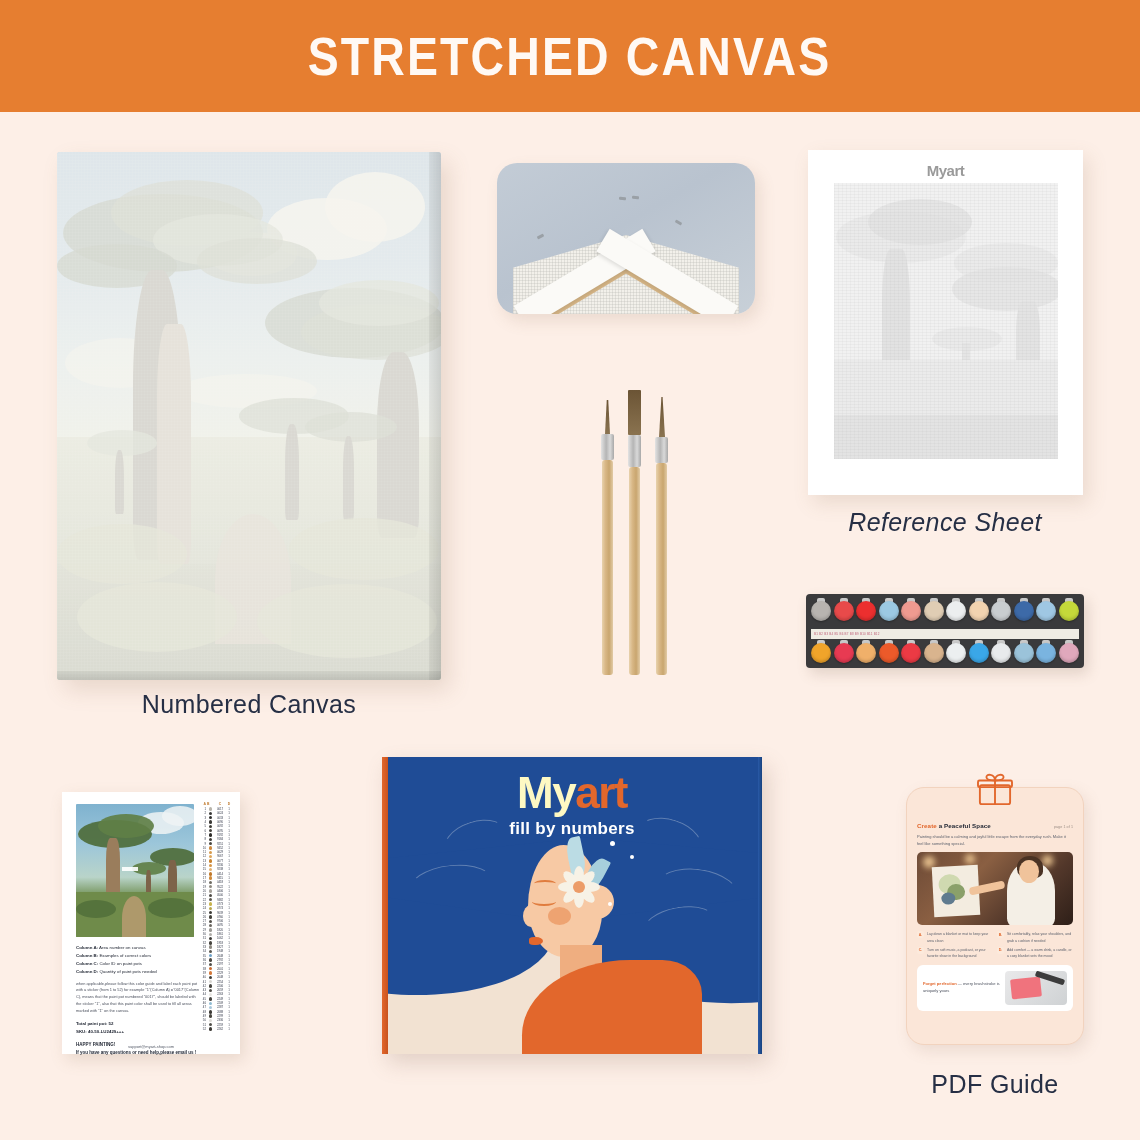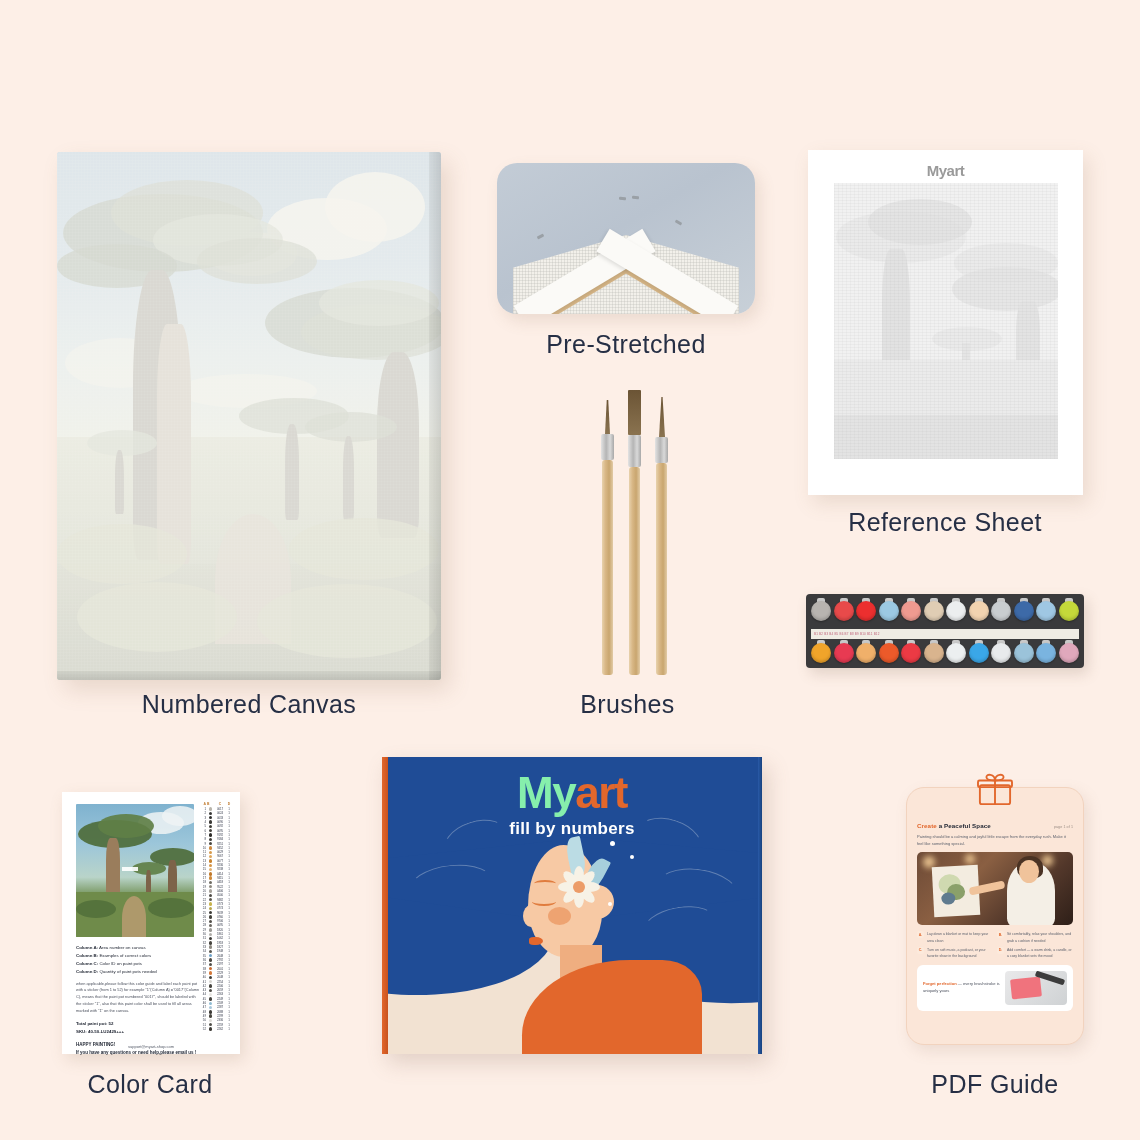--- a/index.html
+++ b/index.html
@@ -242,21 +242,21 @@
   }
   .box-spine-r{
     position:absolute; right:0; top:0; width:4px; height:100%;
     background:linear-gradient(90deg,#2a5aa8,#16427f);
   }
   .box-logo{
     position:absolute; left:0; right:0; top:14px; text-align:center;
     font-size:44px; font-weight:bold; letter-spacing:-1.5px; line-height:1;
     font-family:"Liberation Sans", sans-serif;
   }
-  .box-logo .my{ color:#86efac; }
+  .box-logo .my{ color:#fef9c3; }
   .box-logo .art{ color:#E2672C; }
   .box-sub{
     position:absolute; left:0; right:0; top:62px; text-align:center;
     color:#ffffff; font-size:17px; font-weight:bold; letter-spacing:.3px;
   }
   .box-bg-curve{
     position:absolute; left:0; bottom:0; width:100%; height:74%;
     background:#F2E2D2;
     border-radius:58% 42% 0 0 / 50% 50% 0 0;
     transform:translateY(14%);
@@ -397,20 +397,23 @@
     background:linear-gradient(135deg,#e9e9ea,#cfd2d4);
   }
   .co-swatch{ position:absolute; left:6px; top:7px; width:30px; height:20px; background:#f0737d; border-radius:2px; transform:rotate(-6deg); }
   .co-brush{ position:absolute; right:2px; top:4px; width:30px; height:6px; background:#3c3c3c; border-radius:2px; transform:rotate(18deg); }
 </style>
 </head>
 <body>
 
 <div class="page">
 
+  <div class="header">
+    <div class="header-title">STRETCHED CANVAS</div>
+  </div>
 
   <div class="canvas-wrap">
     <div class="pbn">
       <div class="sky"></div>
       <div class="cloud" style="left:210px;top:46px;width:120px;height:62px;"></div>
       <div class="cloud" style="left:268px;top:20px;width:100px;height:70px;"></div>
       <div class="cloud" style="left:150px;top:80px;width:90px;height:44px;"></div>
       <div class="cloud" style="left:8px;top:186px;width:110px;height:50px;opacity:.6;"></div>
       <div class="cloud" style="left:120px;top:222px;width:140px;height:34px;opacity:.55;"></div>
 
@@ -457,59 +460,57 @@
       <div class="wood wood-left"></div>
       <div class="wood wood-right"></div>
       <div class="bar bar-left"></div>
       <div class="bar bar-right"></div>
       <div class="staple" style="left:122px;top:34px;transform:rotate(8deg);"></div>
       <div class="staple" style="left:135px;top:33px;transform:rotate(8deg);"></div>
       <div class="staple" style="left:40px;top:72px;transform:rotate(-28deg);"></div>
       <div class="staple" style="left:178px;top:58px;transform:rotate(30deg);"></div>
     </div>
   </div>
-  <div class="item-label" style="left:497px;top:330px;width:258px;">Pre-Stretched</div>
 
   <div class="ref-sheet">
     <div class="ref-logo">Myart</div>
     <div class="ref-img">
       <div class="g" style="left:2px;top:28px;width:130px;height:52px;"></div>
       <div class="g" style="left:34px;top:16px;width:104px;height:46px;background:#d2d2d2;"></div>
       <div class="g" style="left:120px;top:60px;width:104px;height:40px;"></div>
       <div class="gt" style="left:48px;top:66px;width:28px;height:180px;background:#d4d4d4;border-radius:30% 30% 8% 8%;"></div>
       <div class="g" style="left:118px;top:84px;width:110px;height:44px;background:#d4d4d4;"></div>
       <div class="gt" style="left:182px;top:118px;width:24px;height:110px;background:#d6d6d6;border-radius:28% 28% 8% 8%;"></div>
       <div class="g" style="left:98px;top:144px;width:70px;height:24px;background:#dcdcdc;"></div>
       <div class="gt" style="left:128px;top:160px;width:8px;height:60px;background:#d8d8d8;"></div>
       <div class="gg"></div>
       <div class="gg2"></div>
       <div class="ref-noise"></div>
       <div class="ref-veil"></div>
     </div>
   </div>
-  <div class="item-label" style="left:800px;top:508px;width:290px;">Reference Sheet</div>
+  <div class="item-label" style="left:800px;top:508px;width:290px;font-style:italic;">Reference Sheet</div>
 
   <div class="brushes">
     <div class="brush" style="left:12px;height:275px;">
       <div class="handle" style="height:215px;"></div>
       <div class="ferrule" style="bottom:215px;"></div>
       <div class="bristle" style="bottom:241px;height:34px;width:5px;left:3px;clip-path:polygon(35% 0,65% 0,100% 100%,0 100%);"></div>
     </div>
     <div class="brush" style="left:39px;height:285px;">
       <div class="handle" style="height:208px;"></div>
       <div class="ferrule" style="bottom:208px;height:32px;"></div>
       <div class="bristle" style="bottom:240px;height:45px;width:13px;left:-1px;border-radius:1px;"></div>
     </div>
     <div class="brush" style="left:66px;height:278px;">
       <div class="handle" style="height:212px;"></div>
       <div class="ferrule" style="bottom:212px;"></div>
       <div class="bristle" style="bottom:238px;height:40px;width:6px;left:3px;clip-path:polygon(40% 0,60% 0,100% 100%,0 100%);"></div>
     </div>
   </div>
-  <div class="item-label" style="left:500px;top:690px;width:255px;">Brushes</div>
 
   <div class="tray">
     <div class="tray-row" id="paint-top-row">
         <div class="pot">
           <div class="tab"></div>
           <div class="lid" style="background: rgb(184, 180, 176);"></div>
         </div>
         <div class="pot">
           <div class="tab"></div>
           <div class="lid" style="background: rgb(232, 74, 74);"></div>
@@ -1057,21 +1058,20 @@
             <span class="cc-a">52</span>
             <span class="cc-b">
               <i class="cc-sw" style="background:#3c3a35"></i>
             </span>
             <span class="cc-c">2262</span>
             <span class="cc-d">1</span>
           </div>
         </div>
     </div>
   </div>
-  <div class="item-label" style="left:50px;top:1070px;width:200px;">Color Card</div>
 
   <div class="box">
     <div class="box-bg-curve"></div>
 
     <div class="hair hair-l"></div>
     <div class="hair hair-r"></div>
     <div class="hair" style="left:-30px;top:150px;width:200px;height:96px;border-radius:0 0 90% 10%;transform:rotate(8deg);"></div>
     <div class="hair" style="right:-30px;top:150px;width:210px;height:104px;border-radius:0 0 10% 90%;transform:rotate(-7deg);"></div>
 
     <div class="hair-strand" style="left:60px;top:64px;width:70px;height:48px;transform:rotate(-18deg);"></div>

